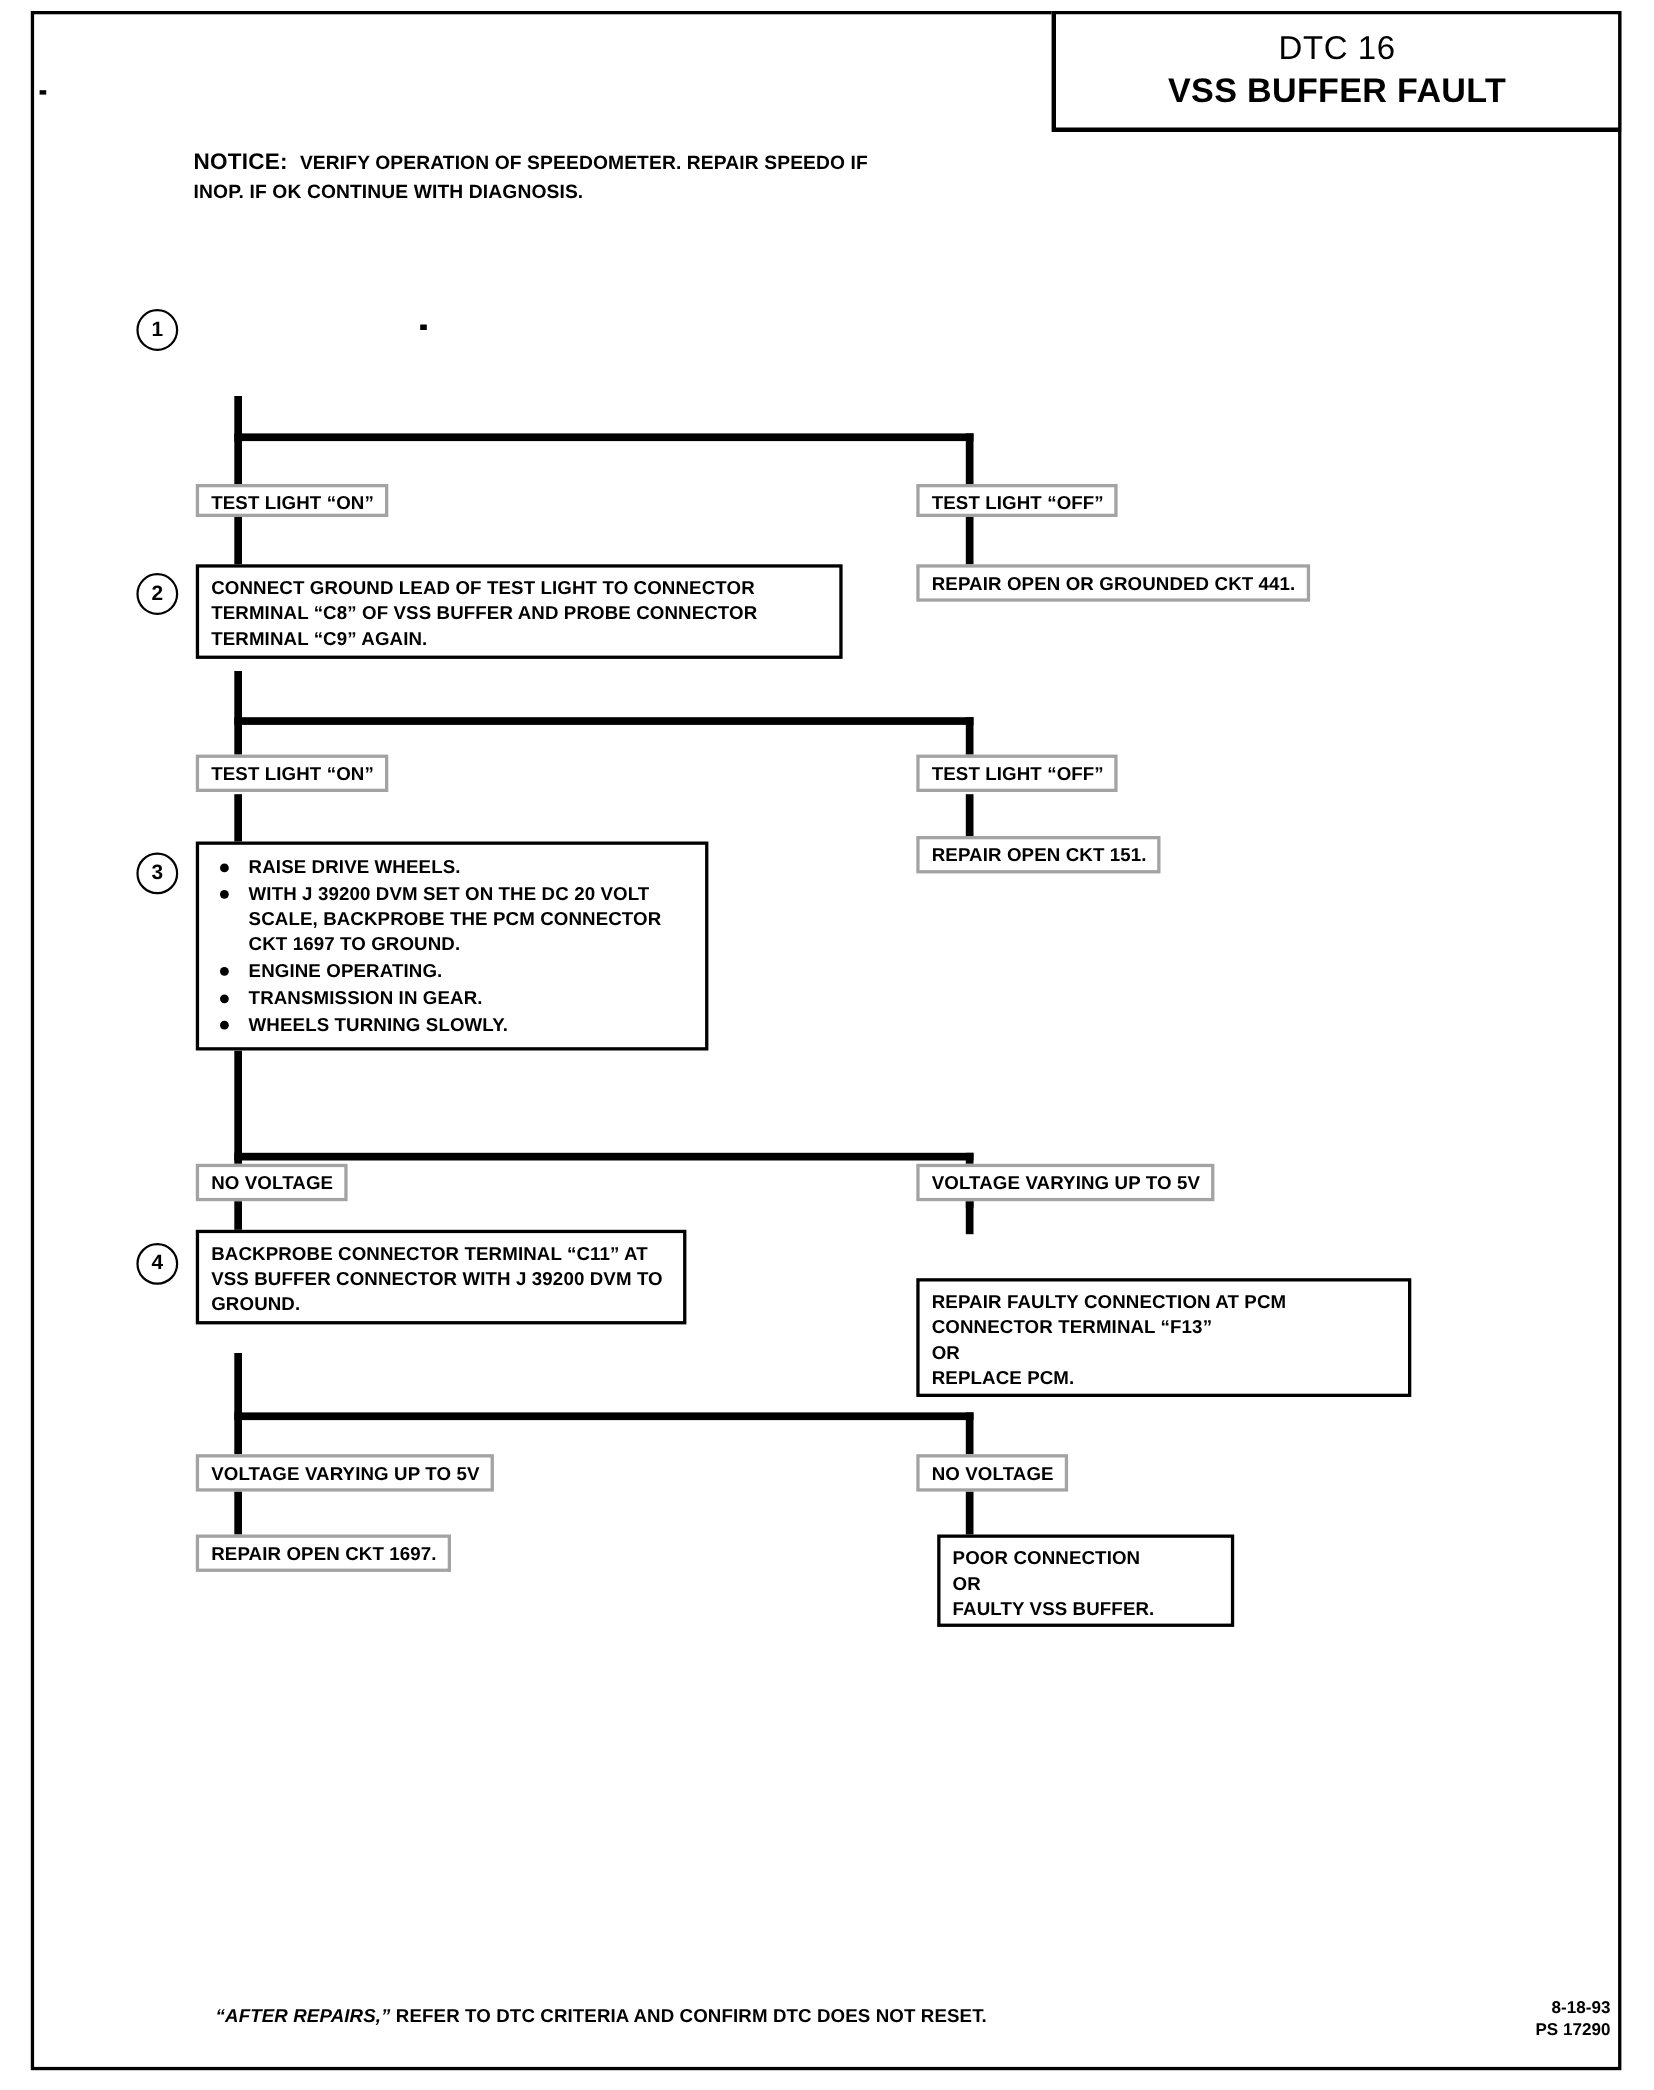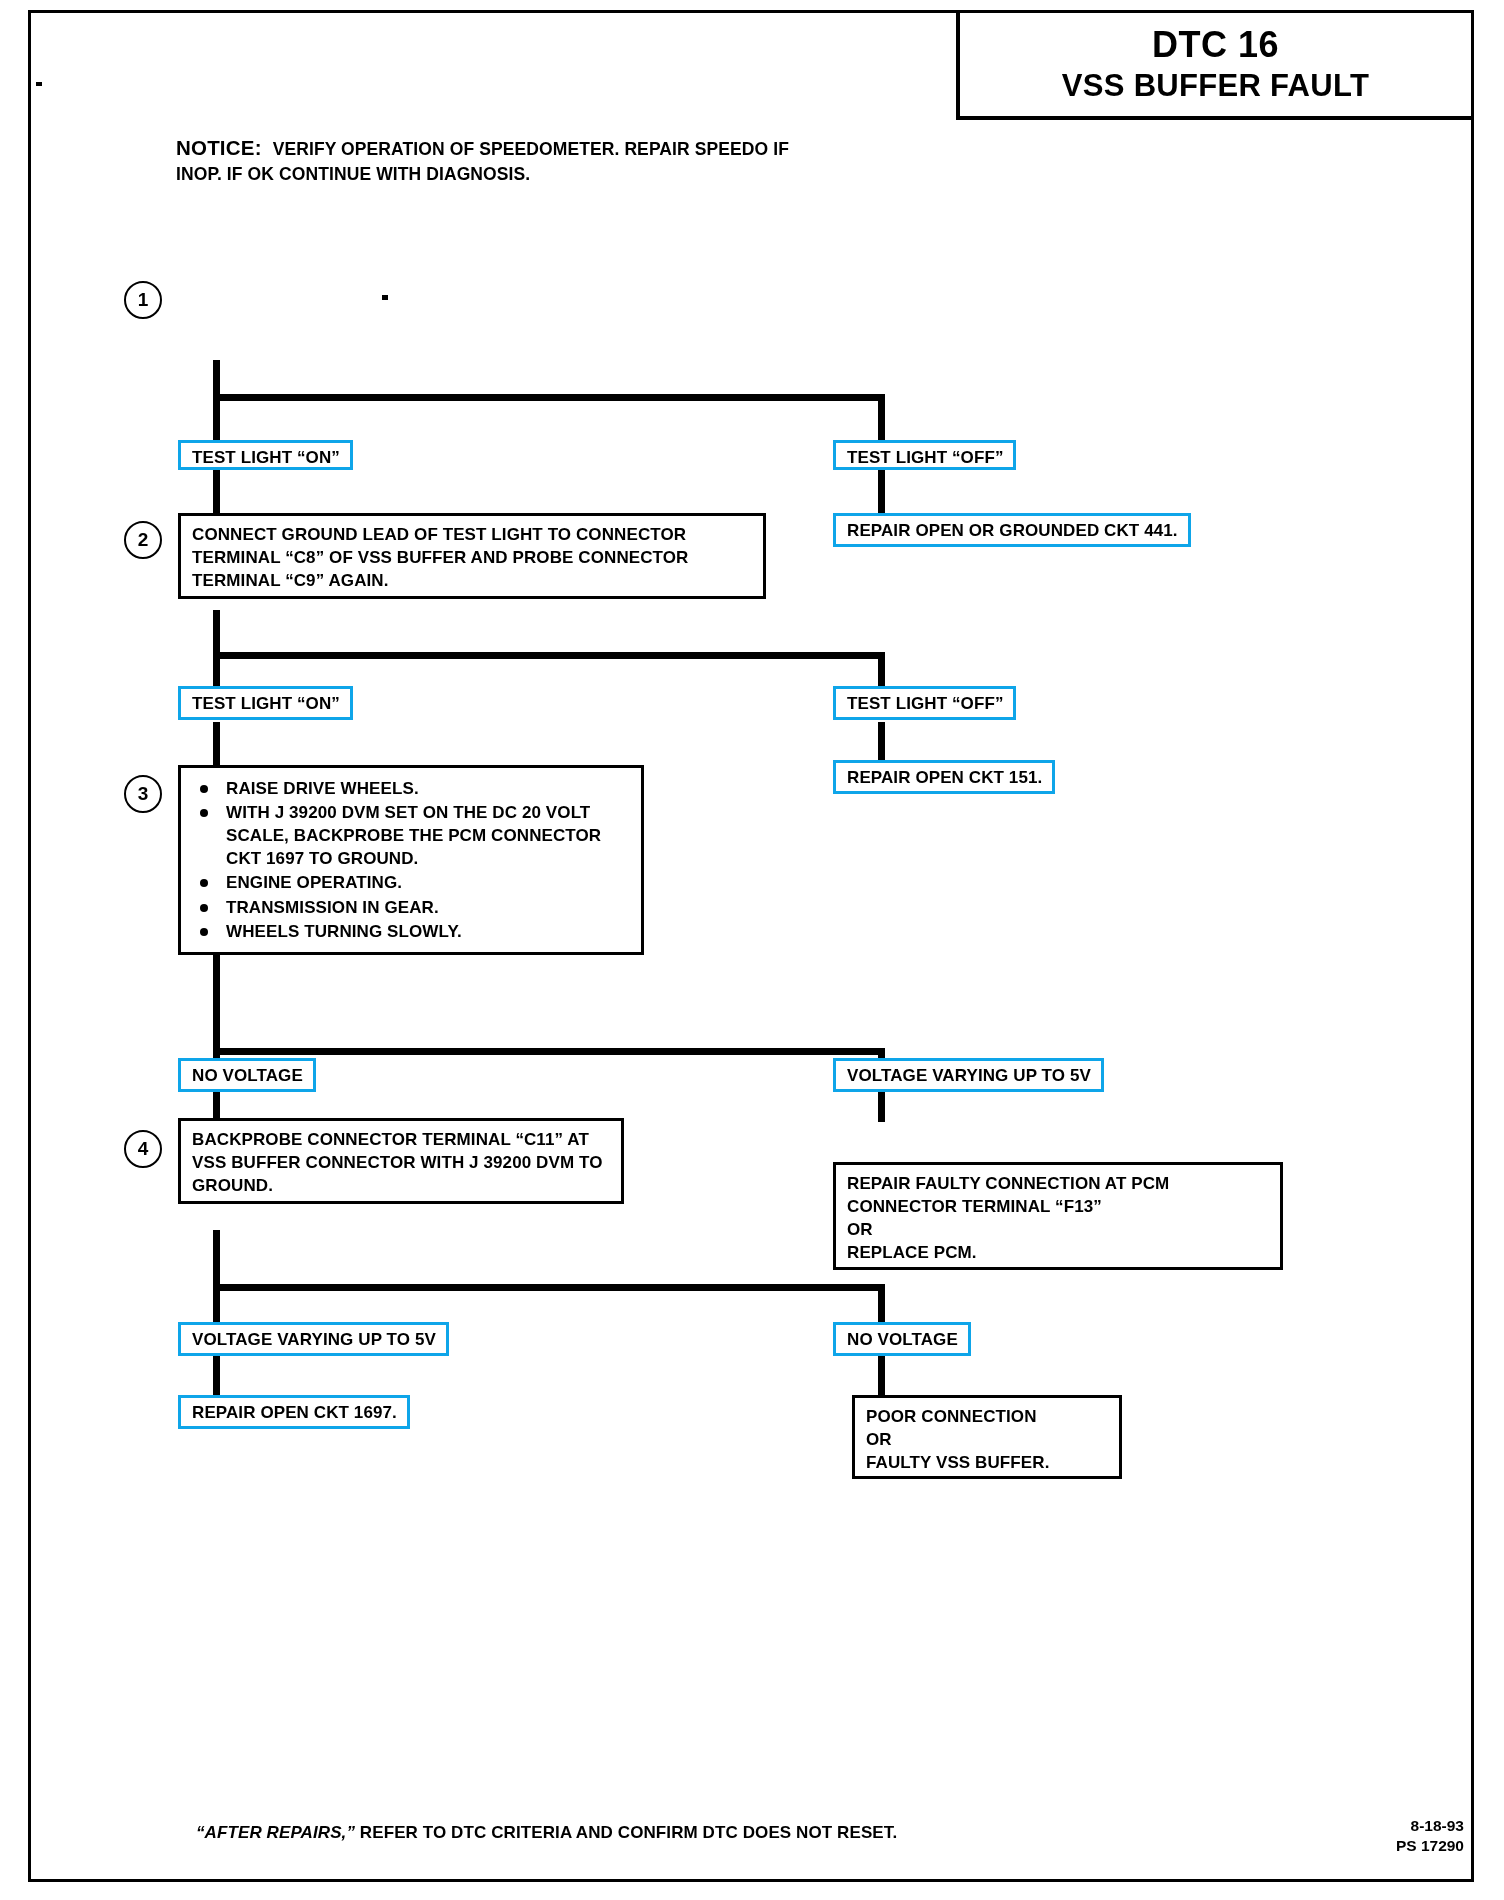--- a/index.html
+++ b/index.html
@@ -41,22 +41,22 @@
     border-top: 3px solid #000;
     border-right: 3px solid #000;
     box-sizing: border-box;
     background: #fff;
     display: flex;
     flex-direction: column;
     align-items: center;
     justify-content: center;
   }
   #title-box .dtc-code {
-    font-size: 36px;
-    font-weight: bold;
+    font-size: 30px;
+    font-weight: normal;
     letter-spacing: 0.5px;
     line-height: 1.05;
     margin-bottom: 6px;
   }
   #title-box .dtc-name {
     font-size: 31px;
     font-weight: bold;
     letter-spacing: 0.3px;
     line-height: 1.05;
   }
@@ -88,21 +88,21 @@
     font-weight: bold;
     line-height: 1.36;
     letter-spacing: 0.1px;
     padding: 7px 10px 7px 11px;
     z-index: 4;
   }
 
   
   .lbox {
     position: absolute;
-    border: 3px solid #0ea5e9;
+    border: 3px solid #a3a3a3;
     background: #fff;
     box-sizing: border-box;
     font-size: 17px;
     font-weight: bold;
     letter-spacing: 0.1px;
     padding: 5px 10px 5px 11px;
     white-space: nowrap;
     z-index: 4;
   }
 

